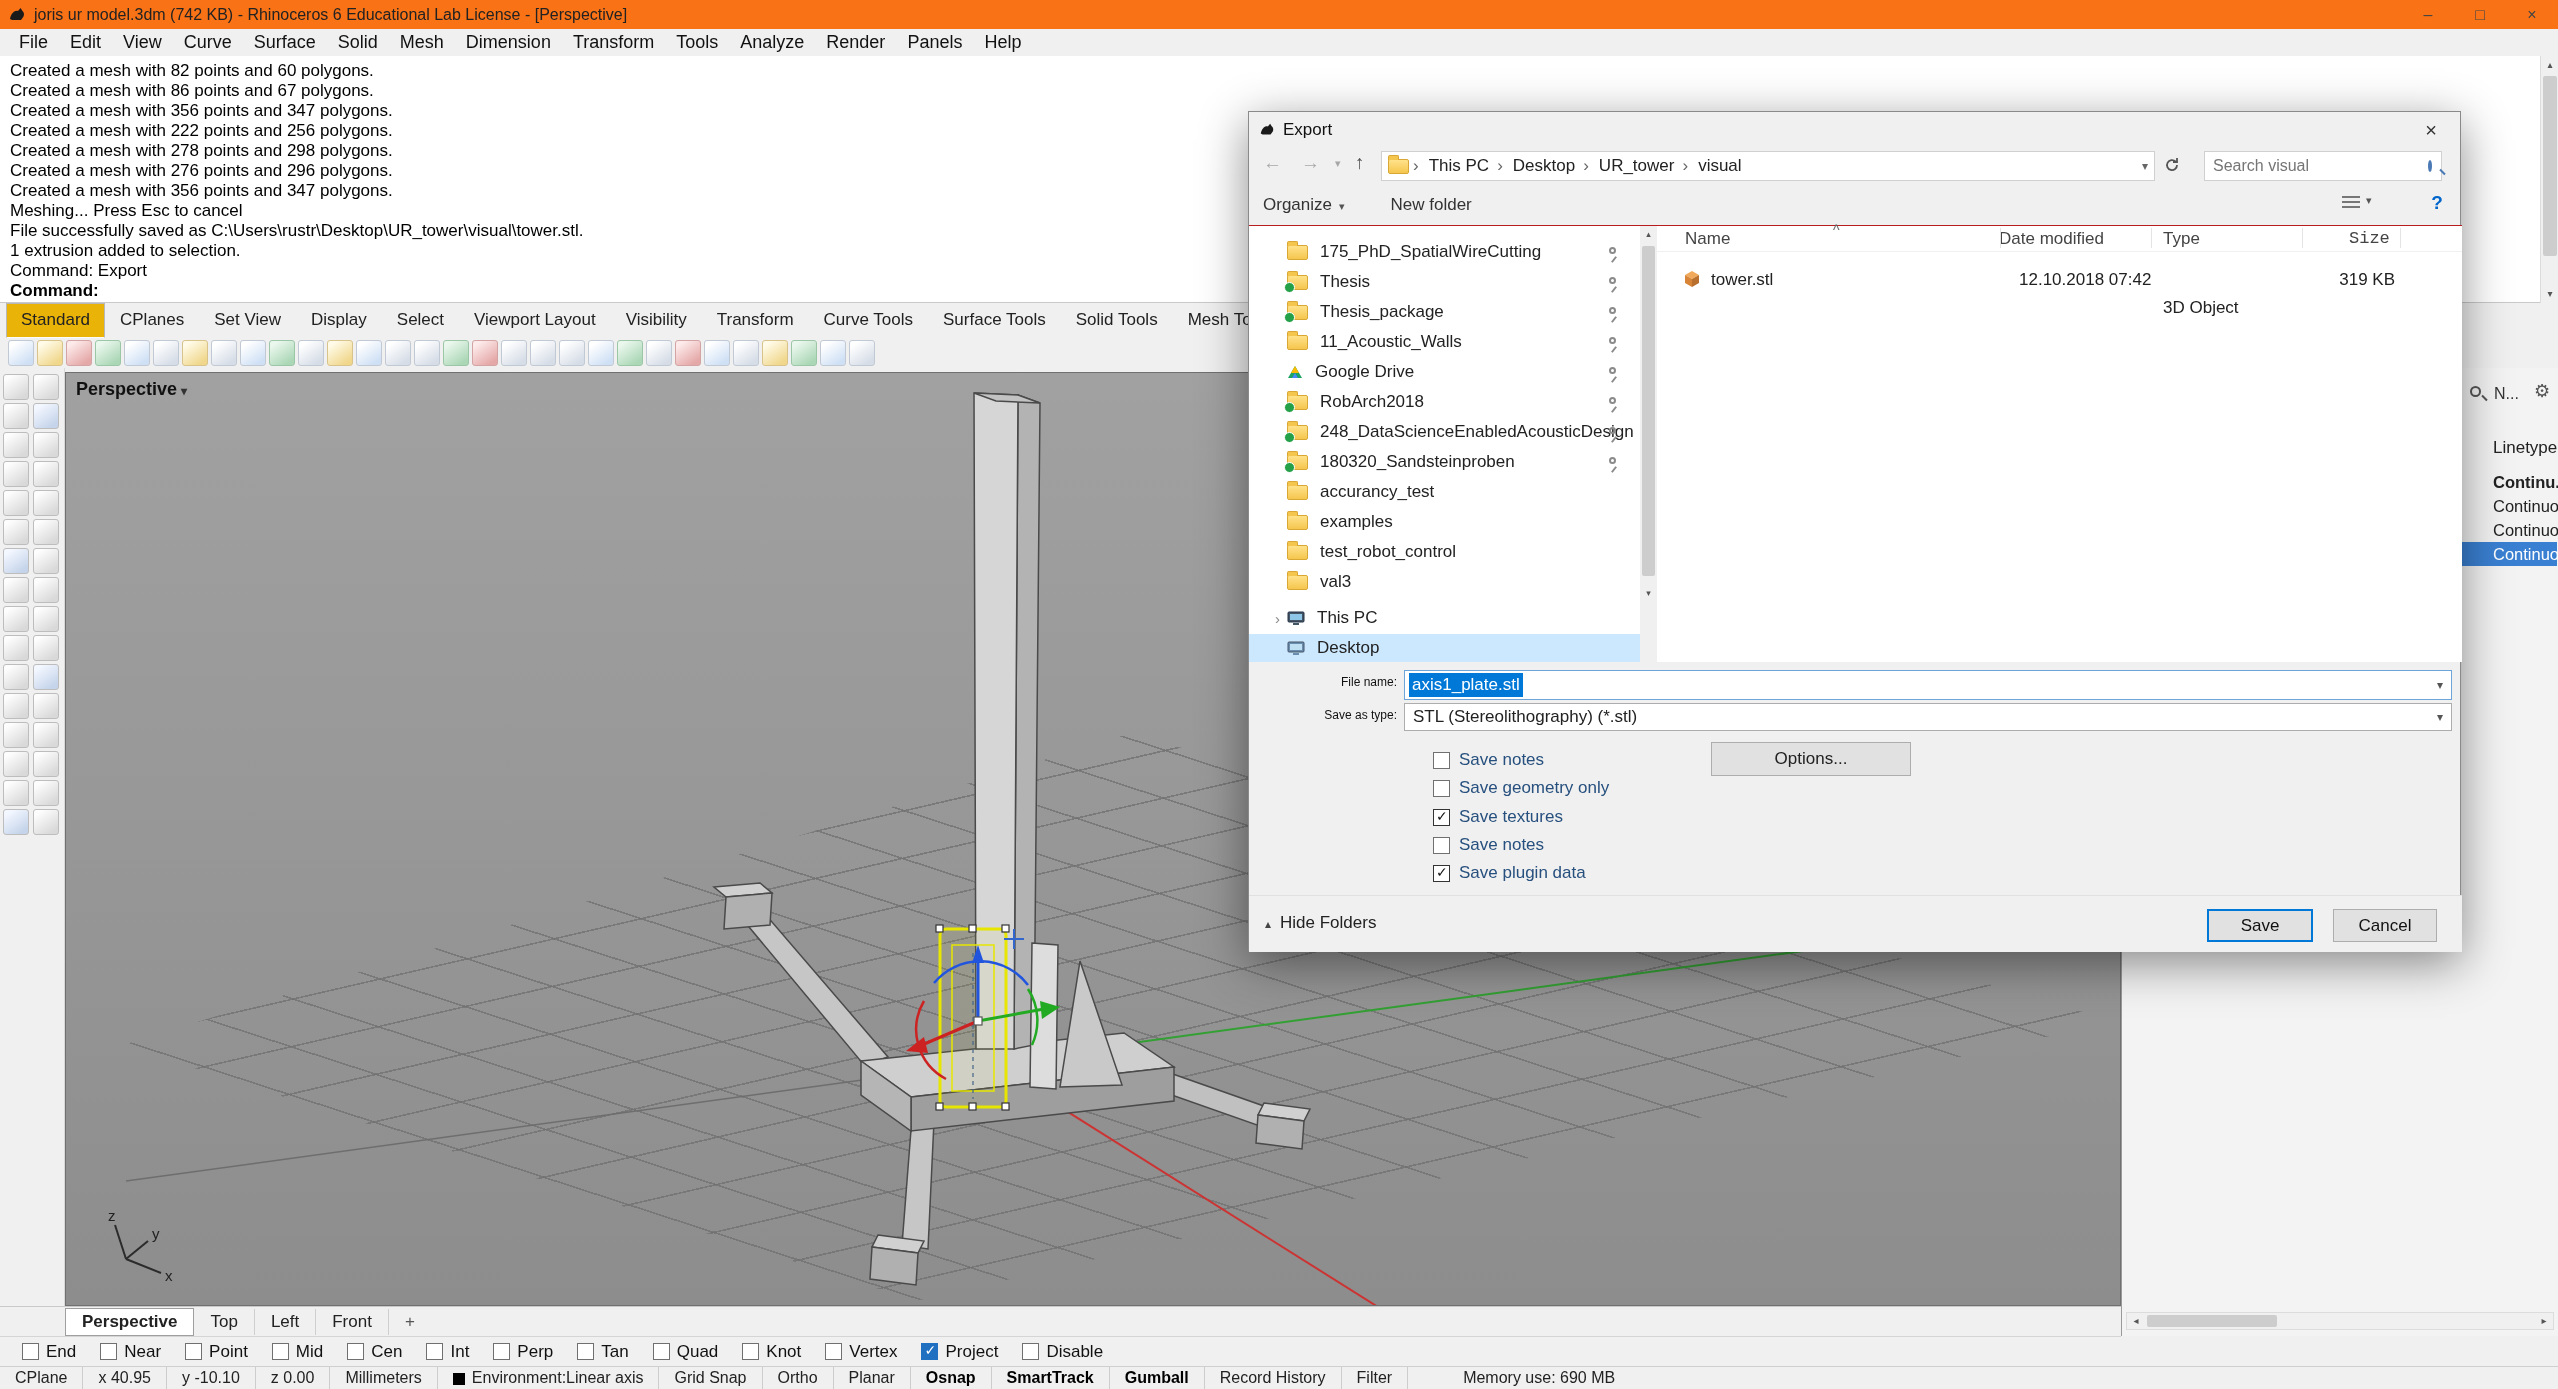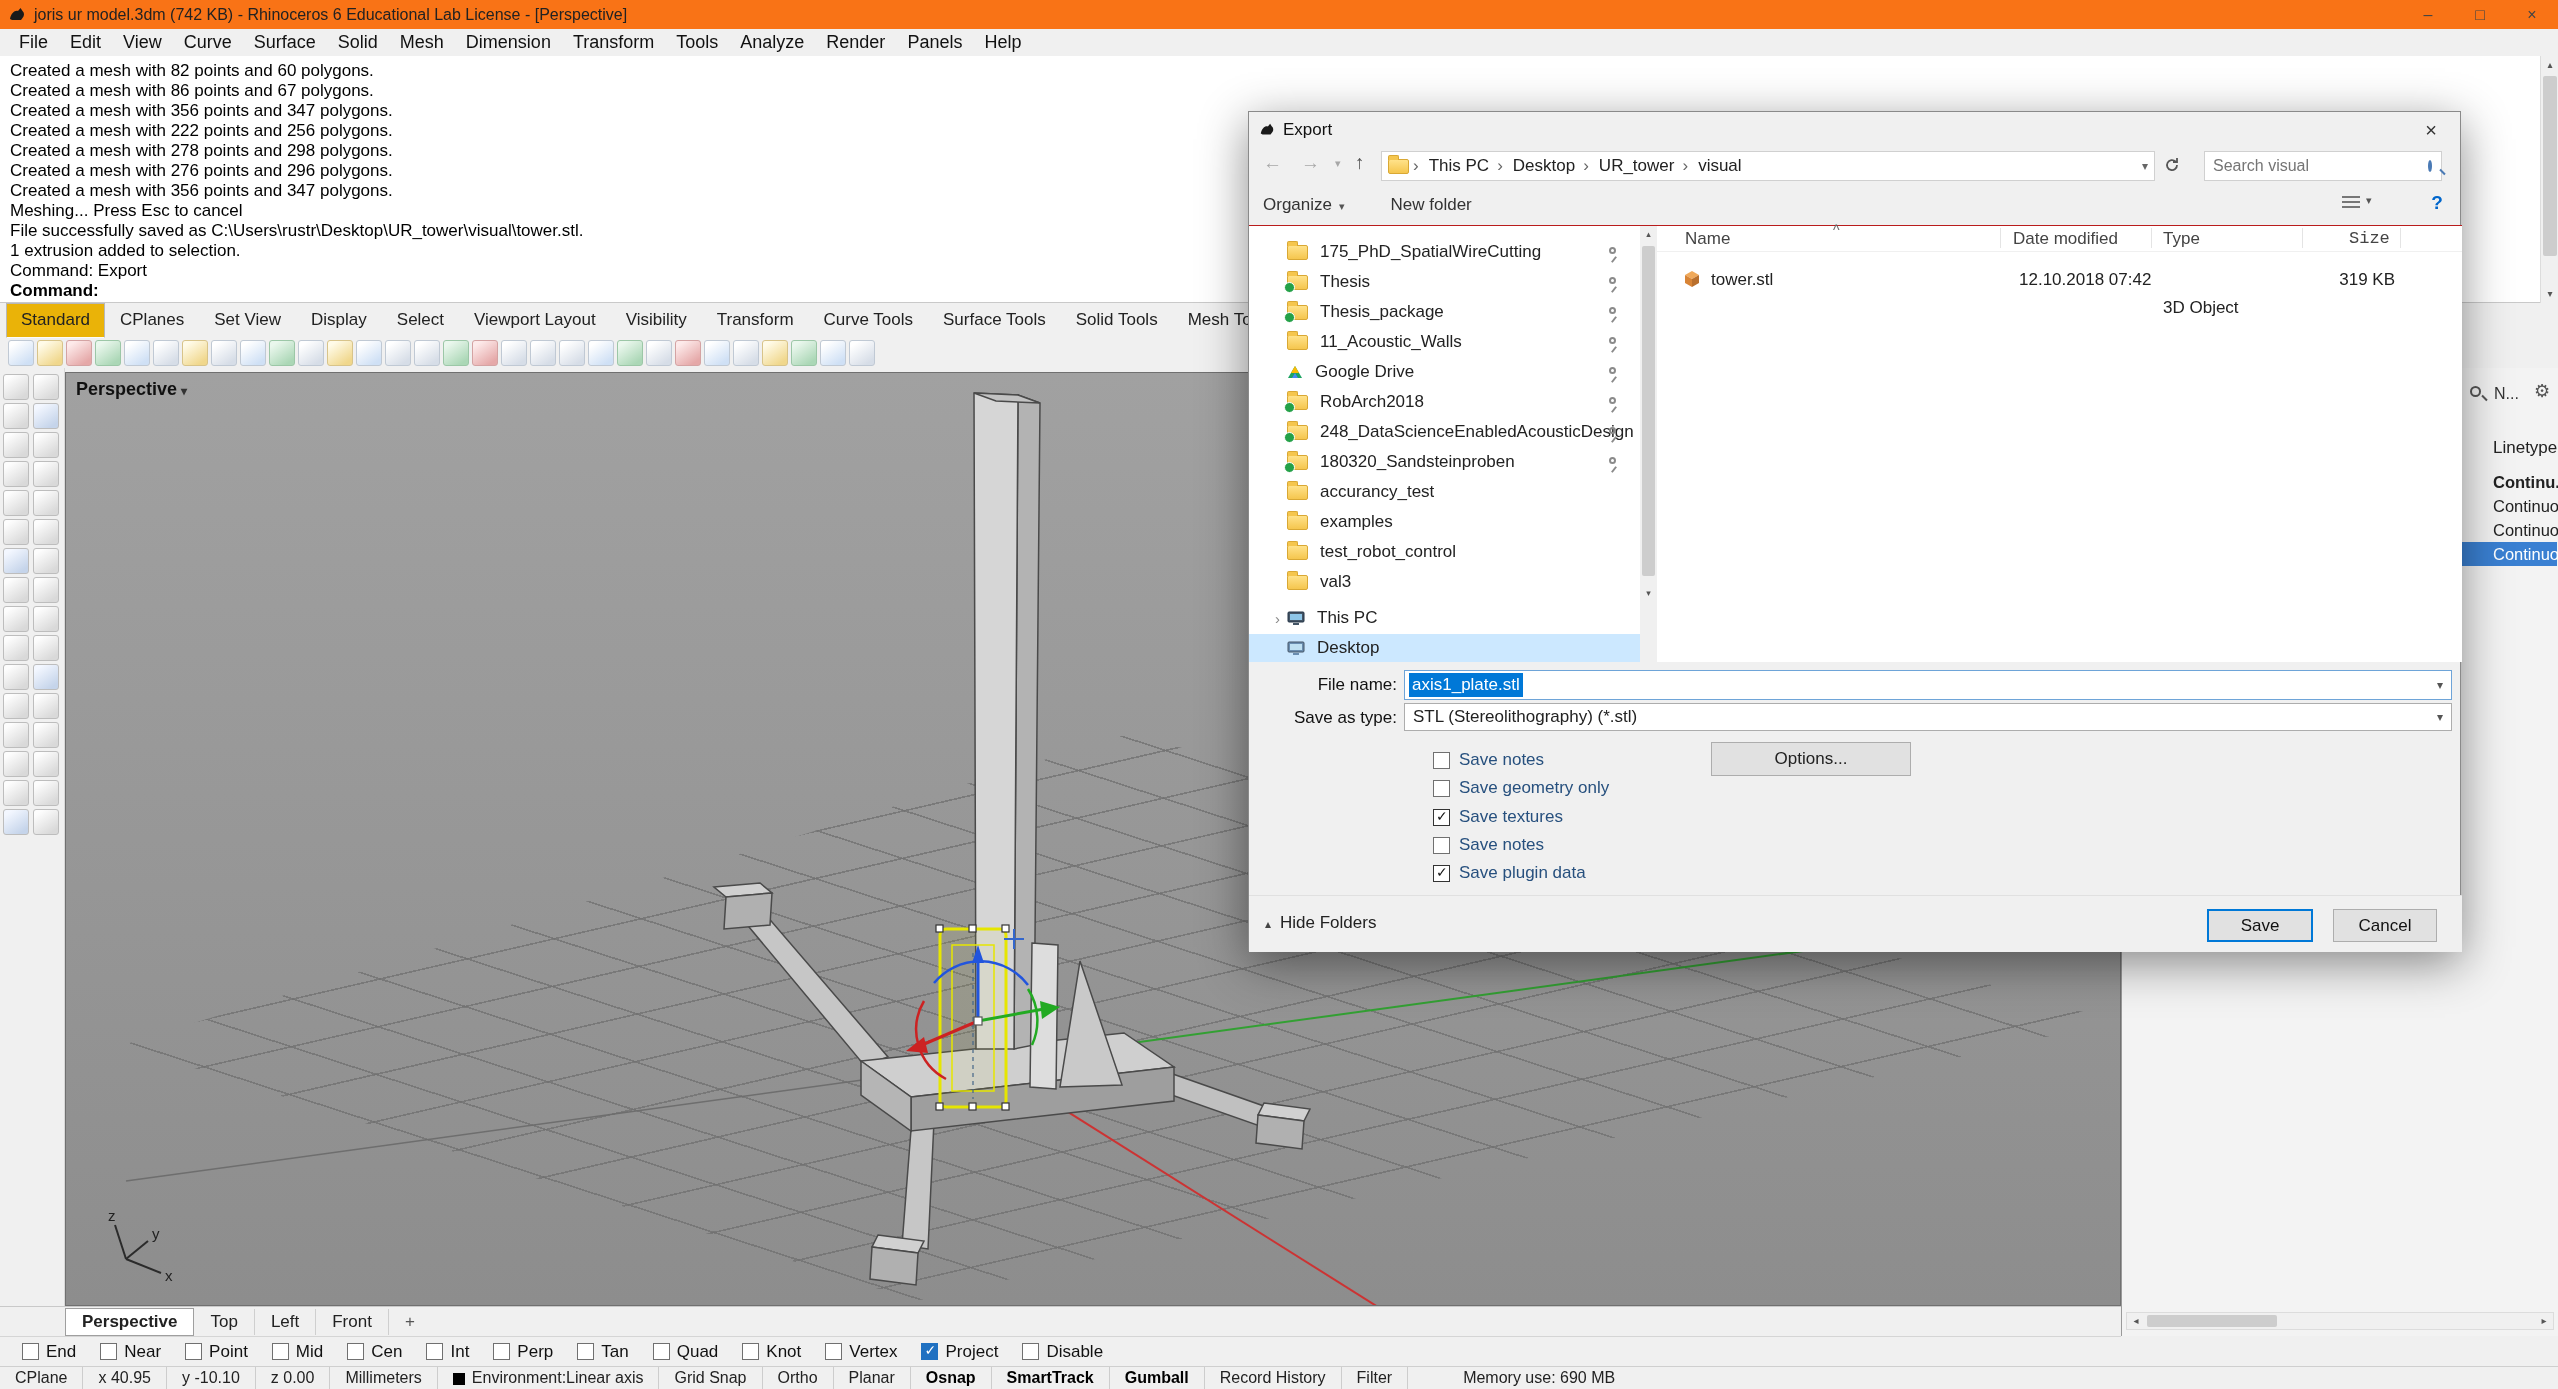--- a/index.html
+++ b/index.html
@@ -138,29 +138,29 @@
   .fico { position:relative; width:21px; height:15px; background:linear-gradient(#ffe28a,#f5c64e); border:1px solid #d9a834; border-radius:2px; flex:0 0 auto; }
   .fico::before { content:""; position:absolute; left:-1px; top:-5px; width:9px; height:4px; background:#f5c64e; border:1px solid #d9a834; border-bottom:none; border-radius:2px 2px 0 0; }
   .fico.sync::after { content:""; position:absolute; left:-4px; bottom:-4px; width:9px; height:9px; background:#24a148; border:1.5px solid #fff; border-radius:50%; }
   .tree-scroll { position:absolute; left:391px; top:0; width:17px; height:436px; background:#f0f0f0; }
   .tree-scroll .sarr { position:absolute; left:0; width:17px; height:17px; text-align:center; font-size:9px; line-height:17px; color:#555; }
   .tree-scroll .sthumb { position:absolute; left:2px; top:20px; width:13px; height:330px; background:#cdcdcd; border-radius:2px; }
 
   .files { position:absolute; left:408px; top:0; width:805px; height:436px; background:#fff; }
   .fhead { position:absolute; left:0; top:0; width:805px; height:26px; font-size:16px; color:#444; border-bottom:1px solid #f0f0f0; }
   .fhead span { position:absolute; top:3px; }
-  .fhead .c1 { left:28px; } .fhead .c2 { left:356px; } .fhead .c3 { left:506px; } .fhead .c4 { left:692px;font-family:Liberation Mono, monospace; }
+  .fhead .c1 { left:28px; } .fhead .c2 { left:342px; } .fhead .c3 { left:506px; } .fhead .c4 { left:692px;font-family:Liberation Mono, monospace; }
   .fhead .sort { left:176px; top:-4px; color:#666; font-size:14px; }
   .fhead i { position:absolute; top:2px; width:1px; height:20px; background:#e4e4e4; }
   .frow { position:absolute; left:0; top:40px; width:805px; height:30px; font-size:17px; color:#222;padding-left:7px; }
   .frow span { position:absolute; top:4px; white-space:nowrap; }
   .frow .n { left:54px; } .frow .d { left:362px; } .frow .t { left:506px;margin-top:28px; } .frow .s { left:620px; width:118px; text-align:right; }
   .frow svg { position:absolute; left:26px; top:4px; }
 
-  .fnlabel { position:absolute; left:0; width:148px; text-align:right; font-size:17px; color:#111; }
+  .fnlabel { position:absolute; left:0; width:148px; text-align:right; font-size:12px; color:#111; }
   .fninput { position:absolute; left:155px; top:558px; width:1048px; height:30px; background:#fff; border:1px solid #6ea4d8; display:flex; align-items:center; padding-left:4px; }
   .fninput .sel { background:#0078d7; color:#fff; font-size:17px; padding:2px 3px; }
   .fninput::after { content:"▾"; position:absolute; right:8px; top:7px; font-size:12px; color:#555; }
   .stcombo { position:absolute; left:155px; top:591px; width:1048px; height:28px; background:#fff; border:1px solid #adadad; display:flex; align-items:center; padding-left:8px; color:#222; }
   .stcombo::after { content:"▾"; position:absolute; right:8px; top:6px; font-size:12px; color:#555; }
 
   .optrow { position:absolute; left:184px; height:24px; display:flex; align-items:center; gap:9px; }
   .optrow .olbl { font-size:17px; color:#27507e; white-space:nowrap; }
   .options-btn { position:absolute; left:462px; top:630px; width:200px; height:34px; background:#e1e1e1; border:1px solid #adadad; display:flex; align-items:center; justify-content:center; color:#222; }
 

